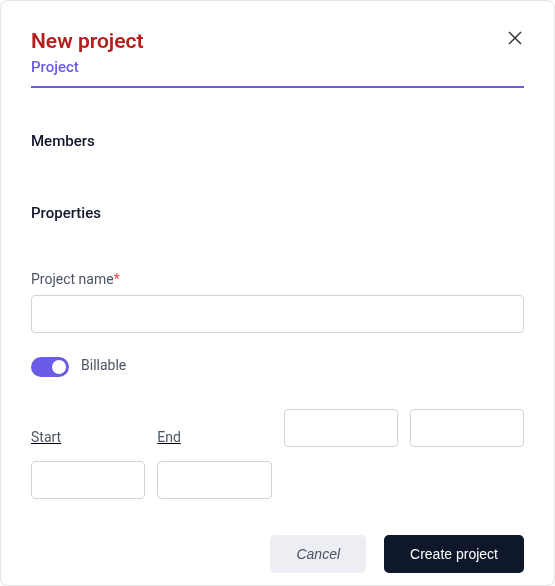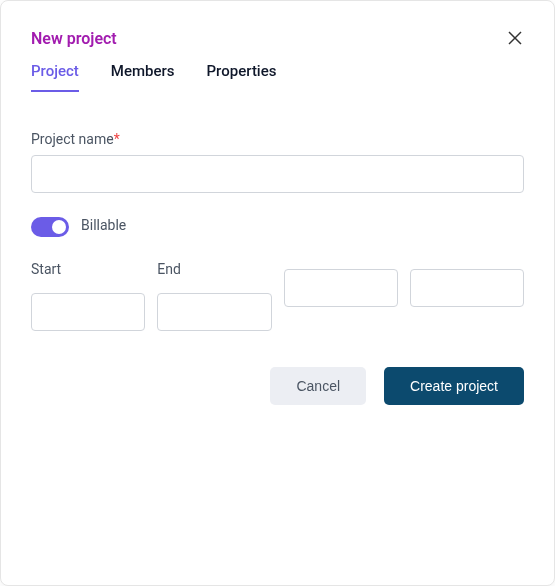--- a/index.html
+++ b/index.html
@@ -22,56 +22,58 @@
       padding: 28px 30px;
       position: relative;
       box-shadow: 0 2px 8px rgba(0,0,0,0.05);
     }
     .modal-header {
       display: flex;
       justify-content: space-between;
       align-items: flex-start;
     }
     .modal-title {
-      font-size: 16px;
+      font-size: 21px;
       font-weight: 600;
-      color: #a21caf;
+      color: #b91c1c;
     }
     .close-icon {
       cursor: pointer;
       color: #333;
       font-size: 16px;
       line-height: 1;
       padding: 2px;
     }
     .tabs {
       display: flex;
-      gap: 32px;
-      margin-top: 12px;
+      gap: 44px;
+      margin-top: 5px;
       border-bottom: 1px solid transparent;
+      flex-direction: column;
     }
     .tab {
       font-size: 15px;
       color: #0f172a;
       padding-bottom: 10px;
       cursor: pointer;
       font-weight: 500;
     }
     .tab.active {
       color: #6b5ce7;
       border-bottom: 2px solid #6b5ce7;
     }
     .form {
       margin-top: 38px;
     }
     .field-label {
       font-size: 14px;
       color: #4b5563;
       margin-bottom: 8px;
       display: block;
+      margin-top: 28px;
     }
     .required {
       color: #ef4444;
     }
     .input {
       width: 100%;
       height: 38px;
       border: 1px solid #d1d5db;
       border-radius: 4px;
       padding: 8px 10px;
@@ -102,20 +104,21 @@
       right: 3px;
     }
     .toggle-label {
       font-size: 14px;
       color: #4b5563;
     }
     .date-row {
       display: flex;
       gap: 12px;
       margin-top: 24px;
+      text-decoration: underline;
     }
     .date-field {
       flex: 1;
       display: flex;
       flex-direction: column;
     }
     .date-input {
       height: 38px;
       border: 1px solid #d1d5db;
       border-radius: 4px;
@@ -148,23 +151,24 @@
       padding: 11px 26px;
       border-radius: 5px;
       font-size: 14px;
       font-weight: 500;
       cursor: pointer;
       border: none;
     }
     .btn-cancel {
       background: #eceef3;
       color: #4b5563;
+      font-style: italic;
     }
     .btn-primary {
-      background: #0c4a6e;
+      background: #0f172a;
       color: #fff;
     }
   </style>
 </head>
 <body>
 
 <div class="modal">
   <div class="modal-header">
     <h2 class="modal-title">New project</h2>
     <span class="close-icon">

